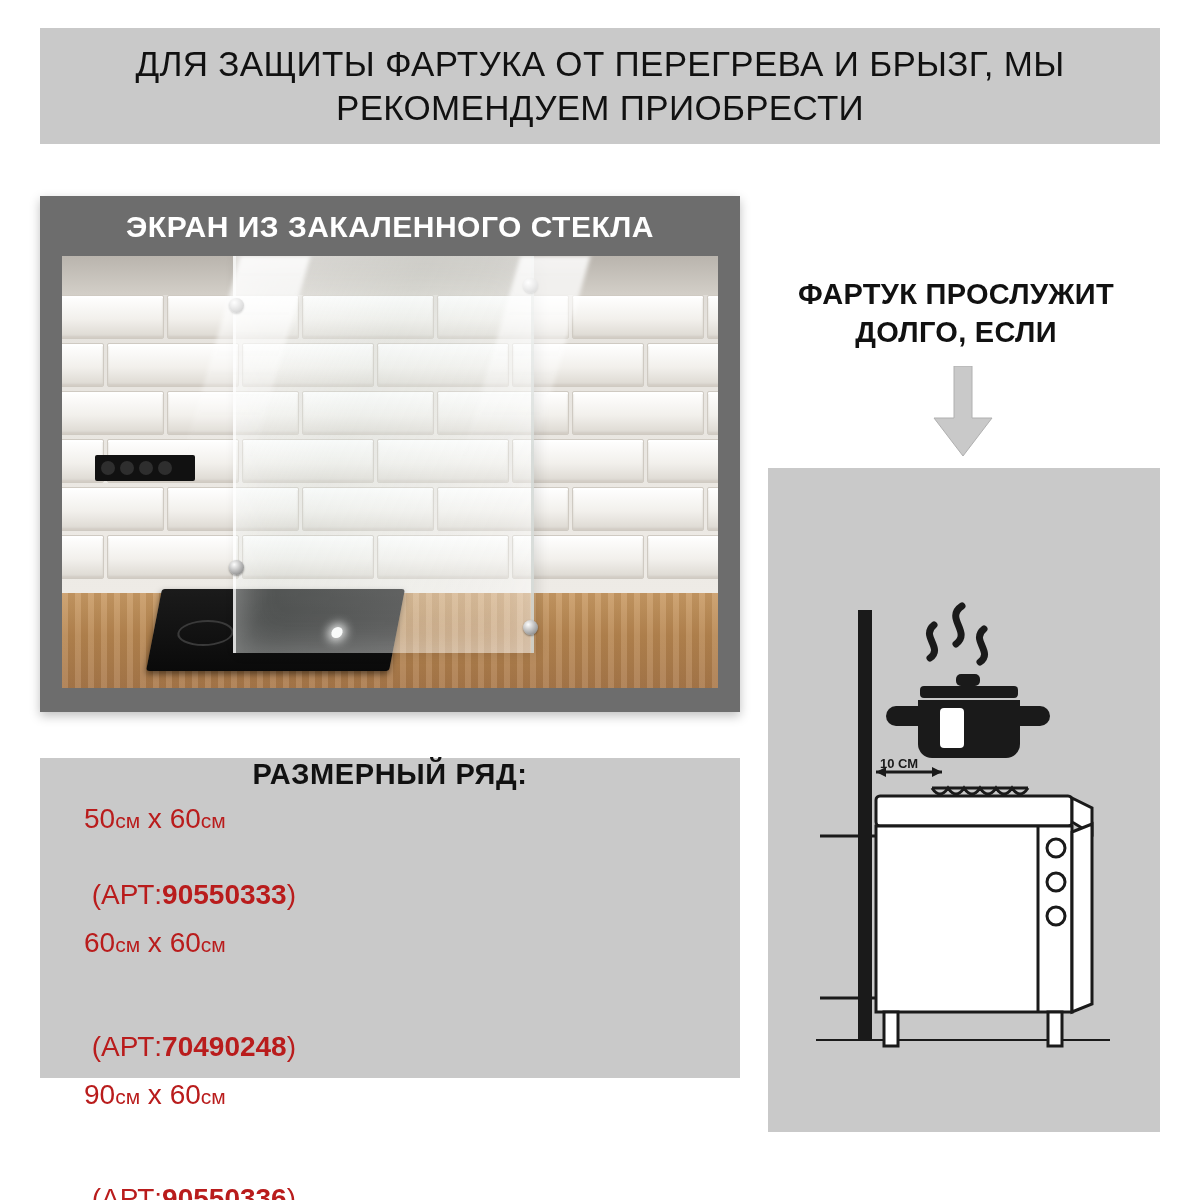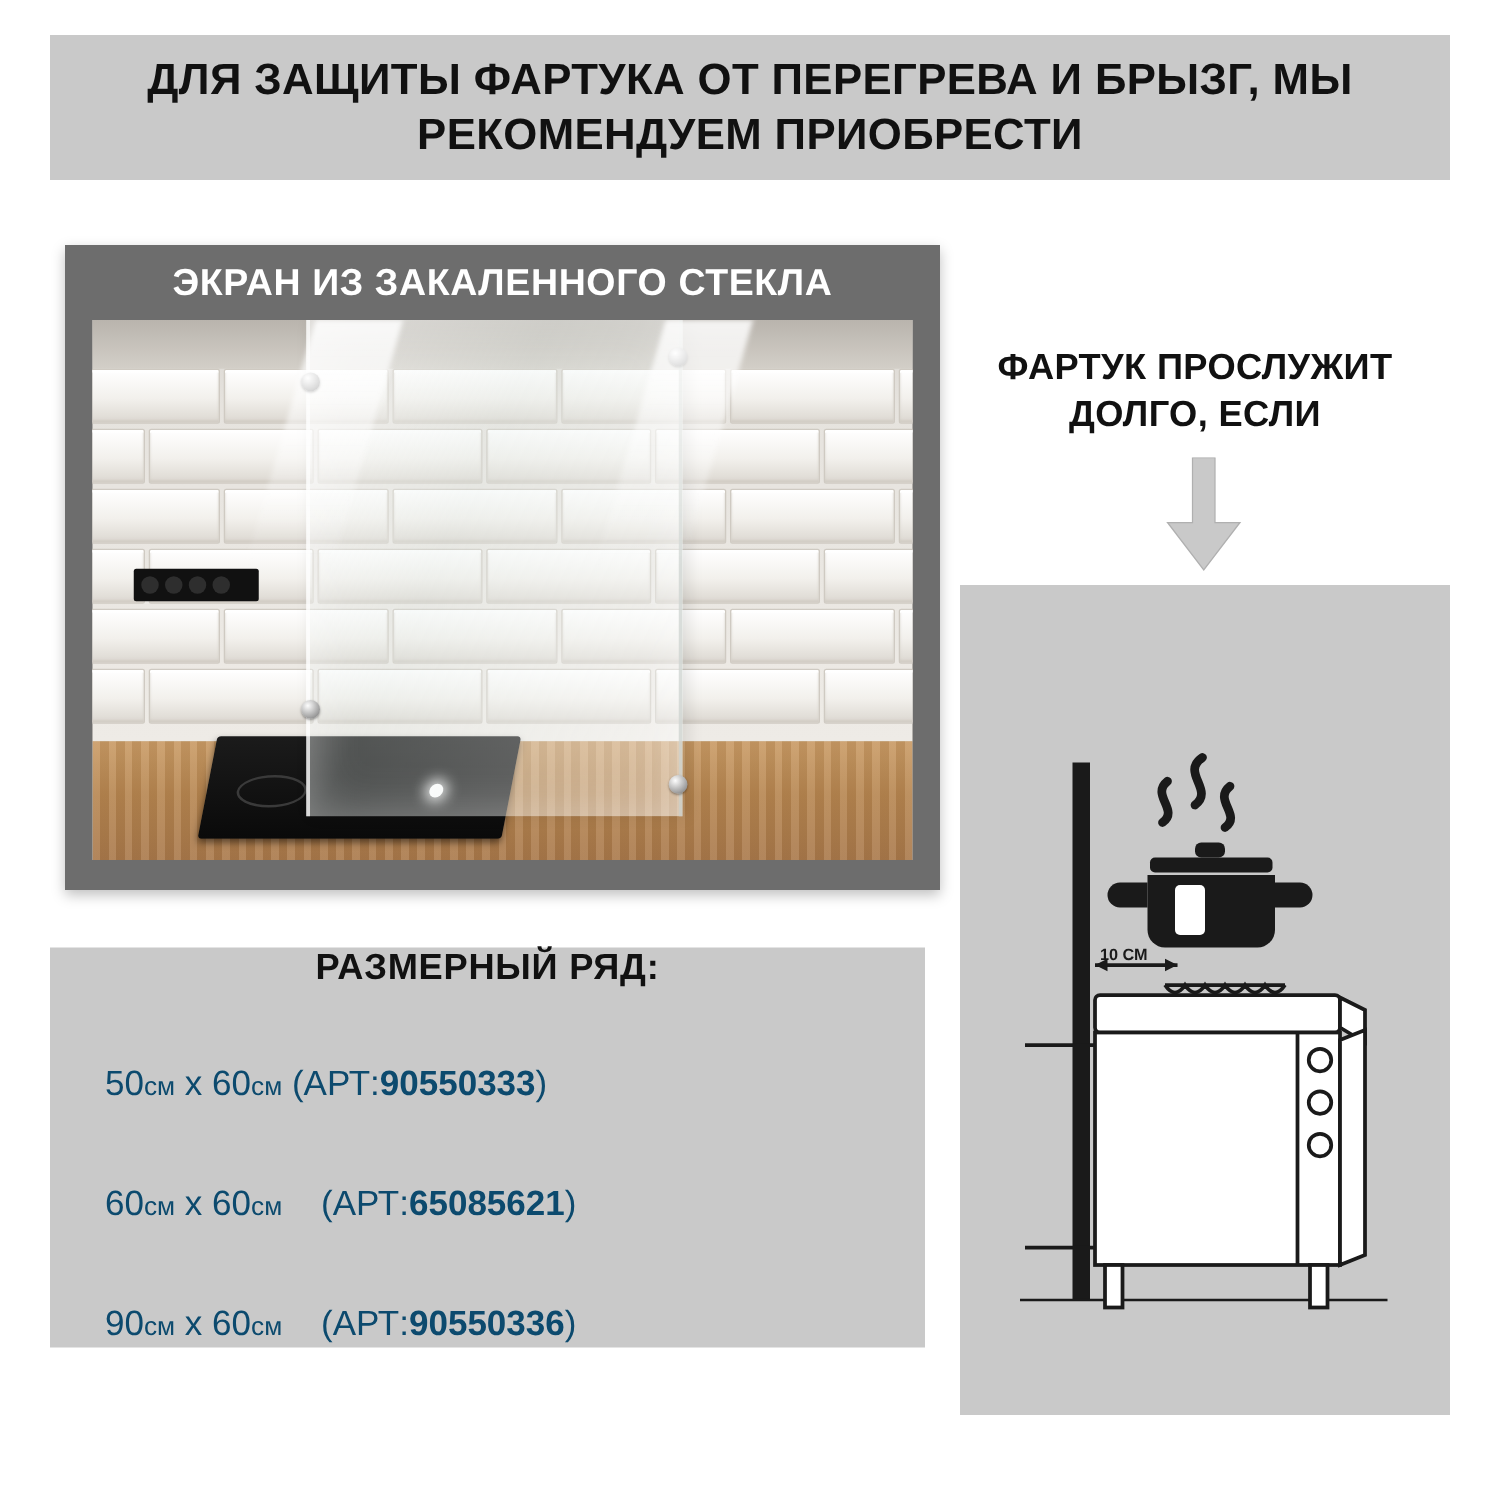--- a/index.html
+++ b/index.html
@@ -24,31 +24,31 @@
     width: 1120px;
     height: 116px;
     background: #c9c9c9;
     display: flex;
     align-items: center;
     justify-content: center;
     text-align: center;
   }
   .top-banner .headline {
     font-size: 35px;
-    font-weight: bold;
+    font-weight: normal;
     line-height: 1.27;
     letter-spacing: 0.3px;
     color: #111;
     padding: 0 18px;
   }
 
   
   .photo-card {
     position: absolute;
-    left: 52px;
+    left: 40px;
     top: 196px;
     width: 700px;
     height: 516px;
     background: #6d6d6d;
     box-shadow: 0 4px 10px rgba(0,0,0,0.25);
     padding: 0;
   }
   .photo-card .caption {
     position: absolute;
     left: 0;
@@ -228,21 +228,22 @@
     padding: 0 44px;
   }
   .size-row {
     display: flex;
     justify-content: flex-start;
     align-items: baseline;
     font-size: 28px;
     line-height: 1.0;
     margin-bottom: 20px;
     white-space: pre;
-    color: #0c4a6e;
+    color: #b91c1c;
+    flex-direction: column;
   }
   .size-dims { font-weight: normal; }
   .size-dims .unit { font-size: 21px; }
   .size-art { font-weight: normal; margin-top: 48px; }
   .size-art .code { font-weight: bold; }
 </style>
 </head>
 <body>
 
 <div class="top-banner">
@@ -393,21 +394,21 @@
     <div class="size-row">
       <span class="size-dims"><span>50</span><span class="unit">см</span> x <span>60</span><span class="unit">см</span></span>
       <span></span>
       <span class="size-art">&nbsp;<span>(АРТ:</span><span class="code">90550333</span><span>)</span></span>
     </div>
 
 
     <div class="size-row">
       <span class="size-dims"><span>60</span><span class="unit">см</span> x <span>60</span><span class="unit">см</span></span>
       <span>   </span>
-      <span class="size-art">&nbsp;<span>(АРТ:</span><span class="code">65085621</span><span>)</span></span>
+      <span class="size-art">&nbsp;<span>(АРТ:</span><span class="code">70490248</span><span>)</span></span>
     </div>
 
     <div class="size-row">
       <span class="size-dims"><span>90</span><span class="unit">см</span> x <span>60</span><span class="unit">см</span></span>
       <span>   </span>
       <span class="size-art">&nbsp;<span>(АРТ:</span><span class="code">90550336</span><span>)</span></span>
     </div>
 
   </div>
 </div>

